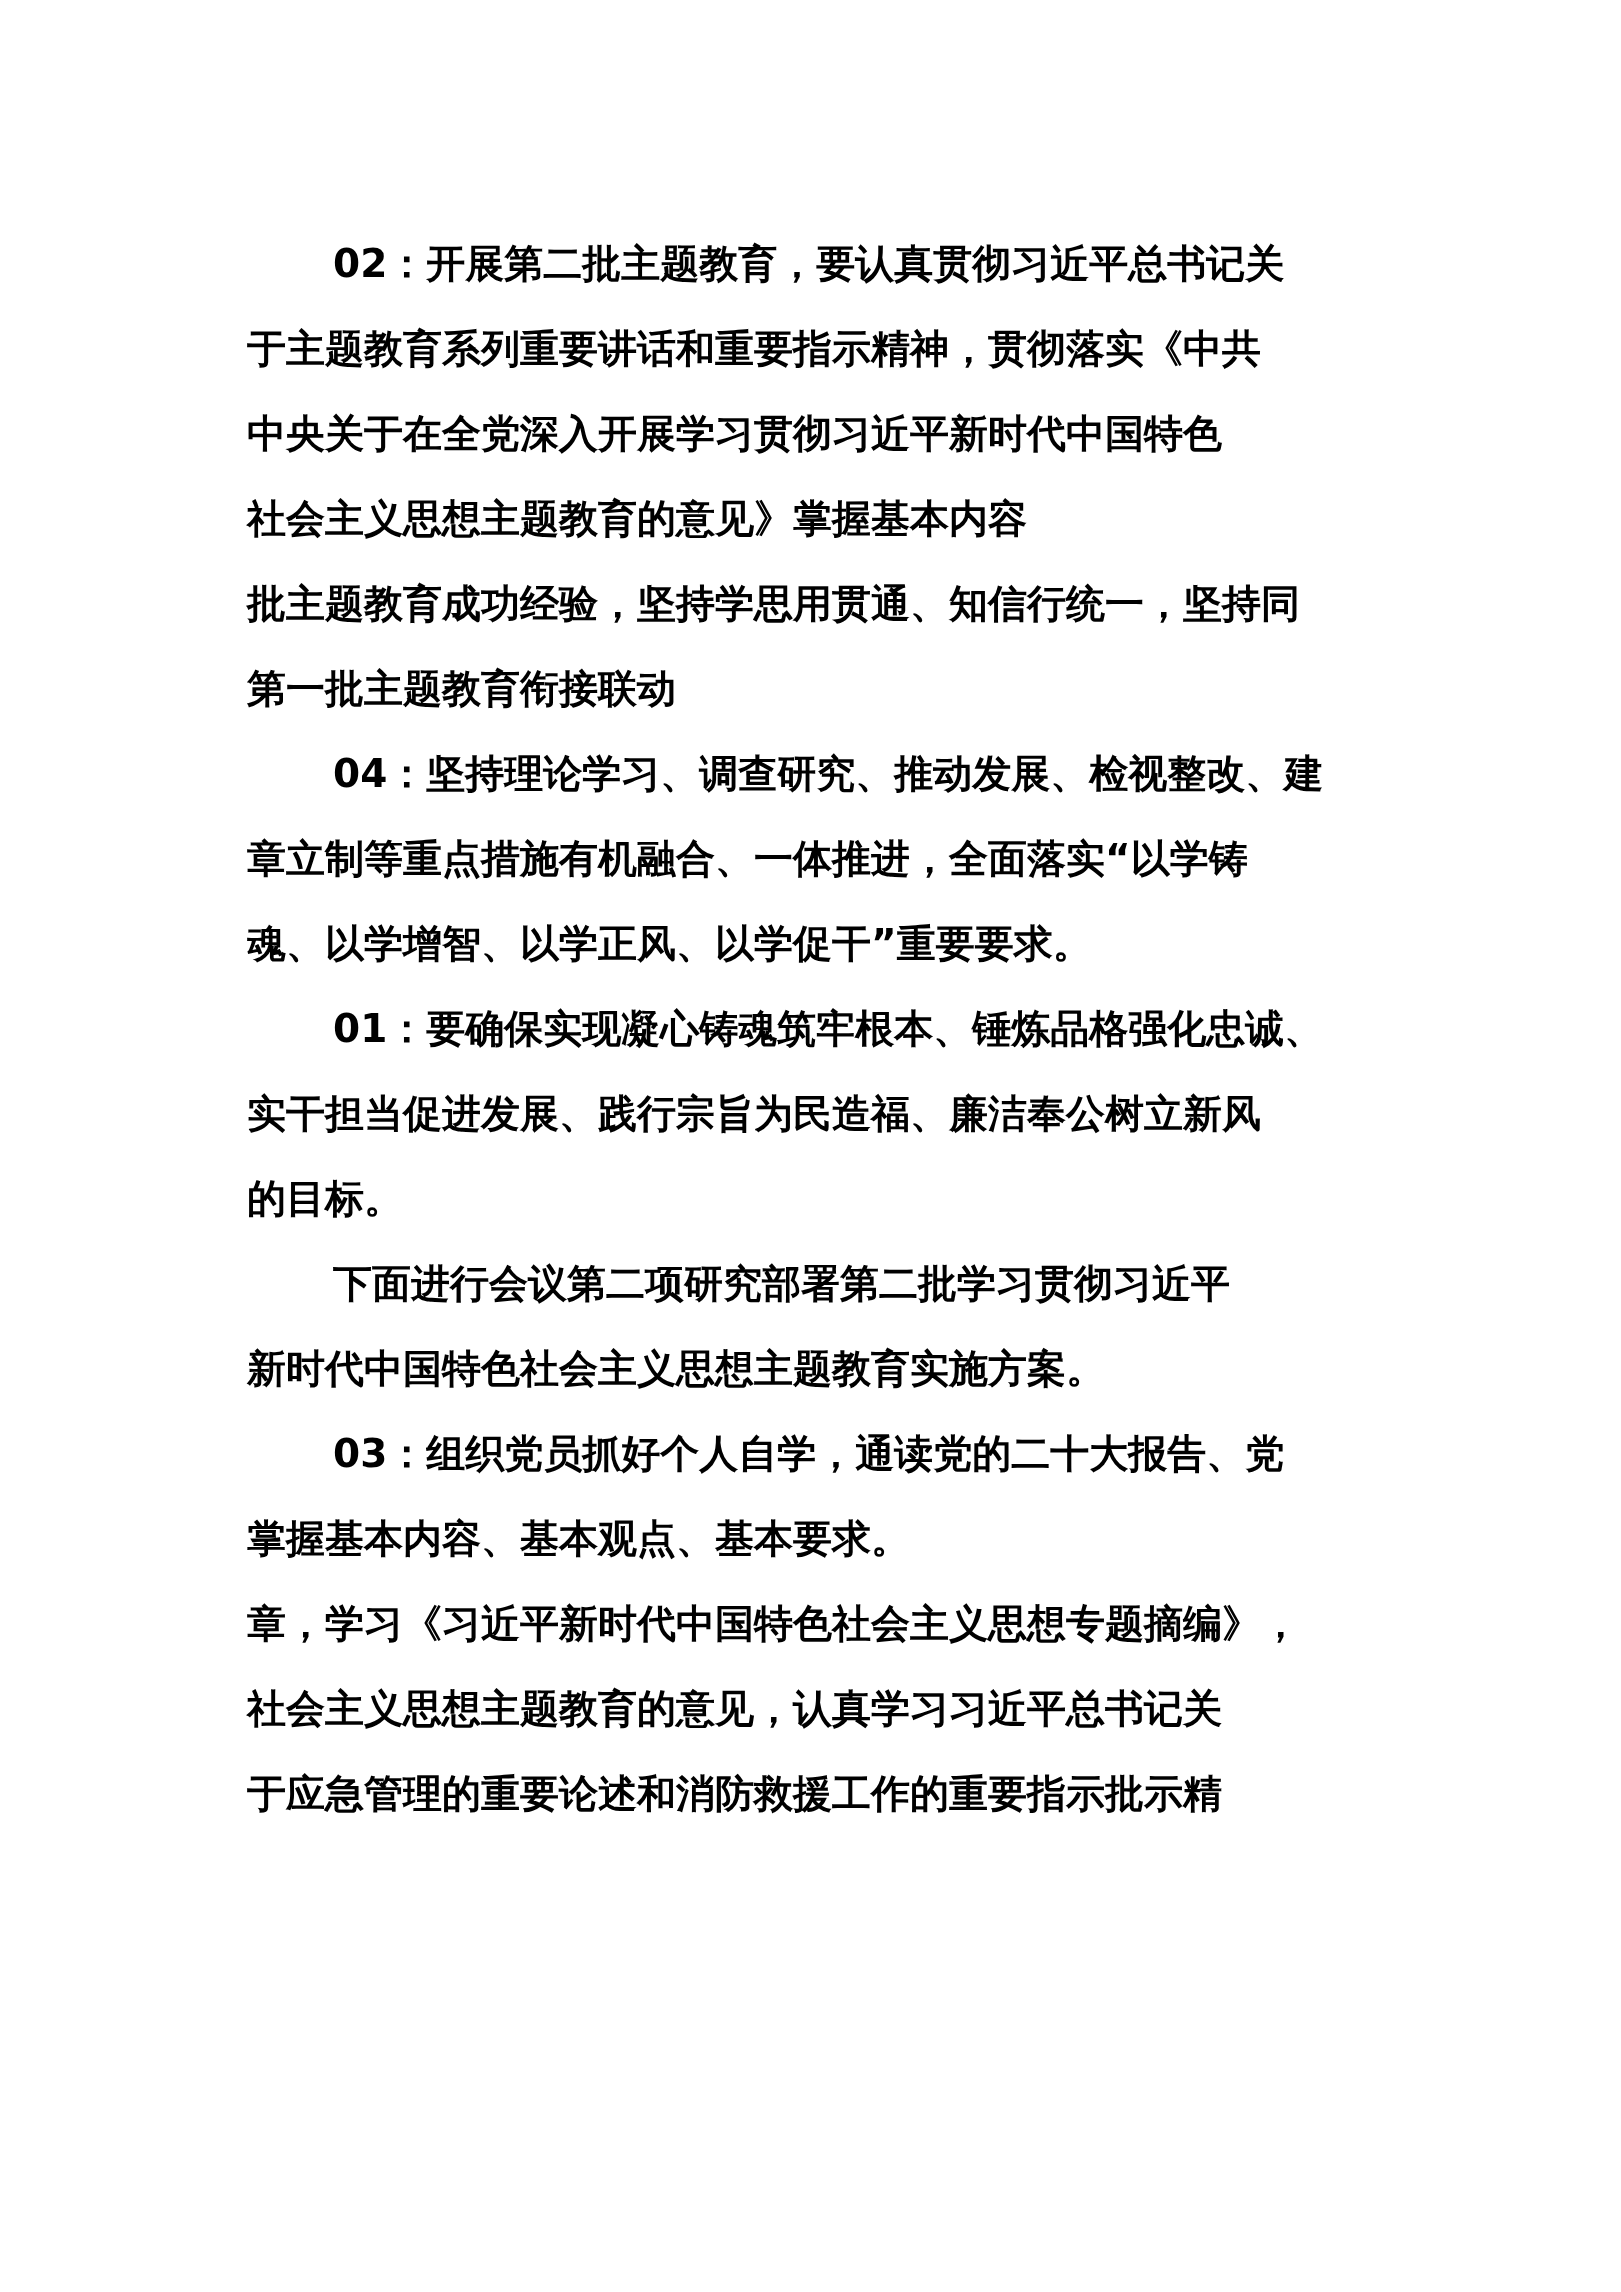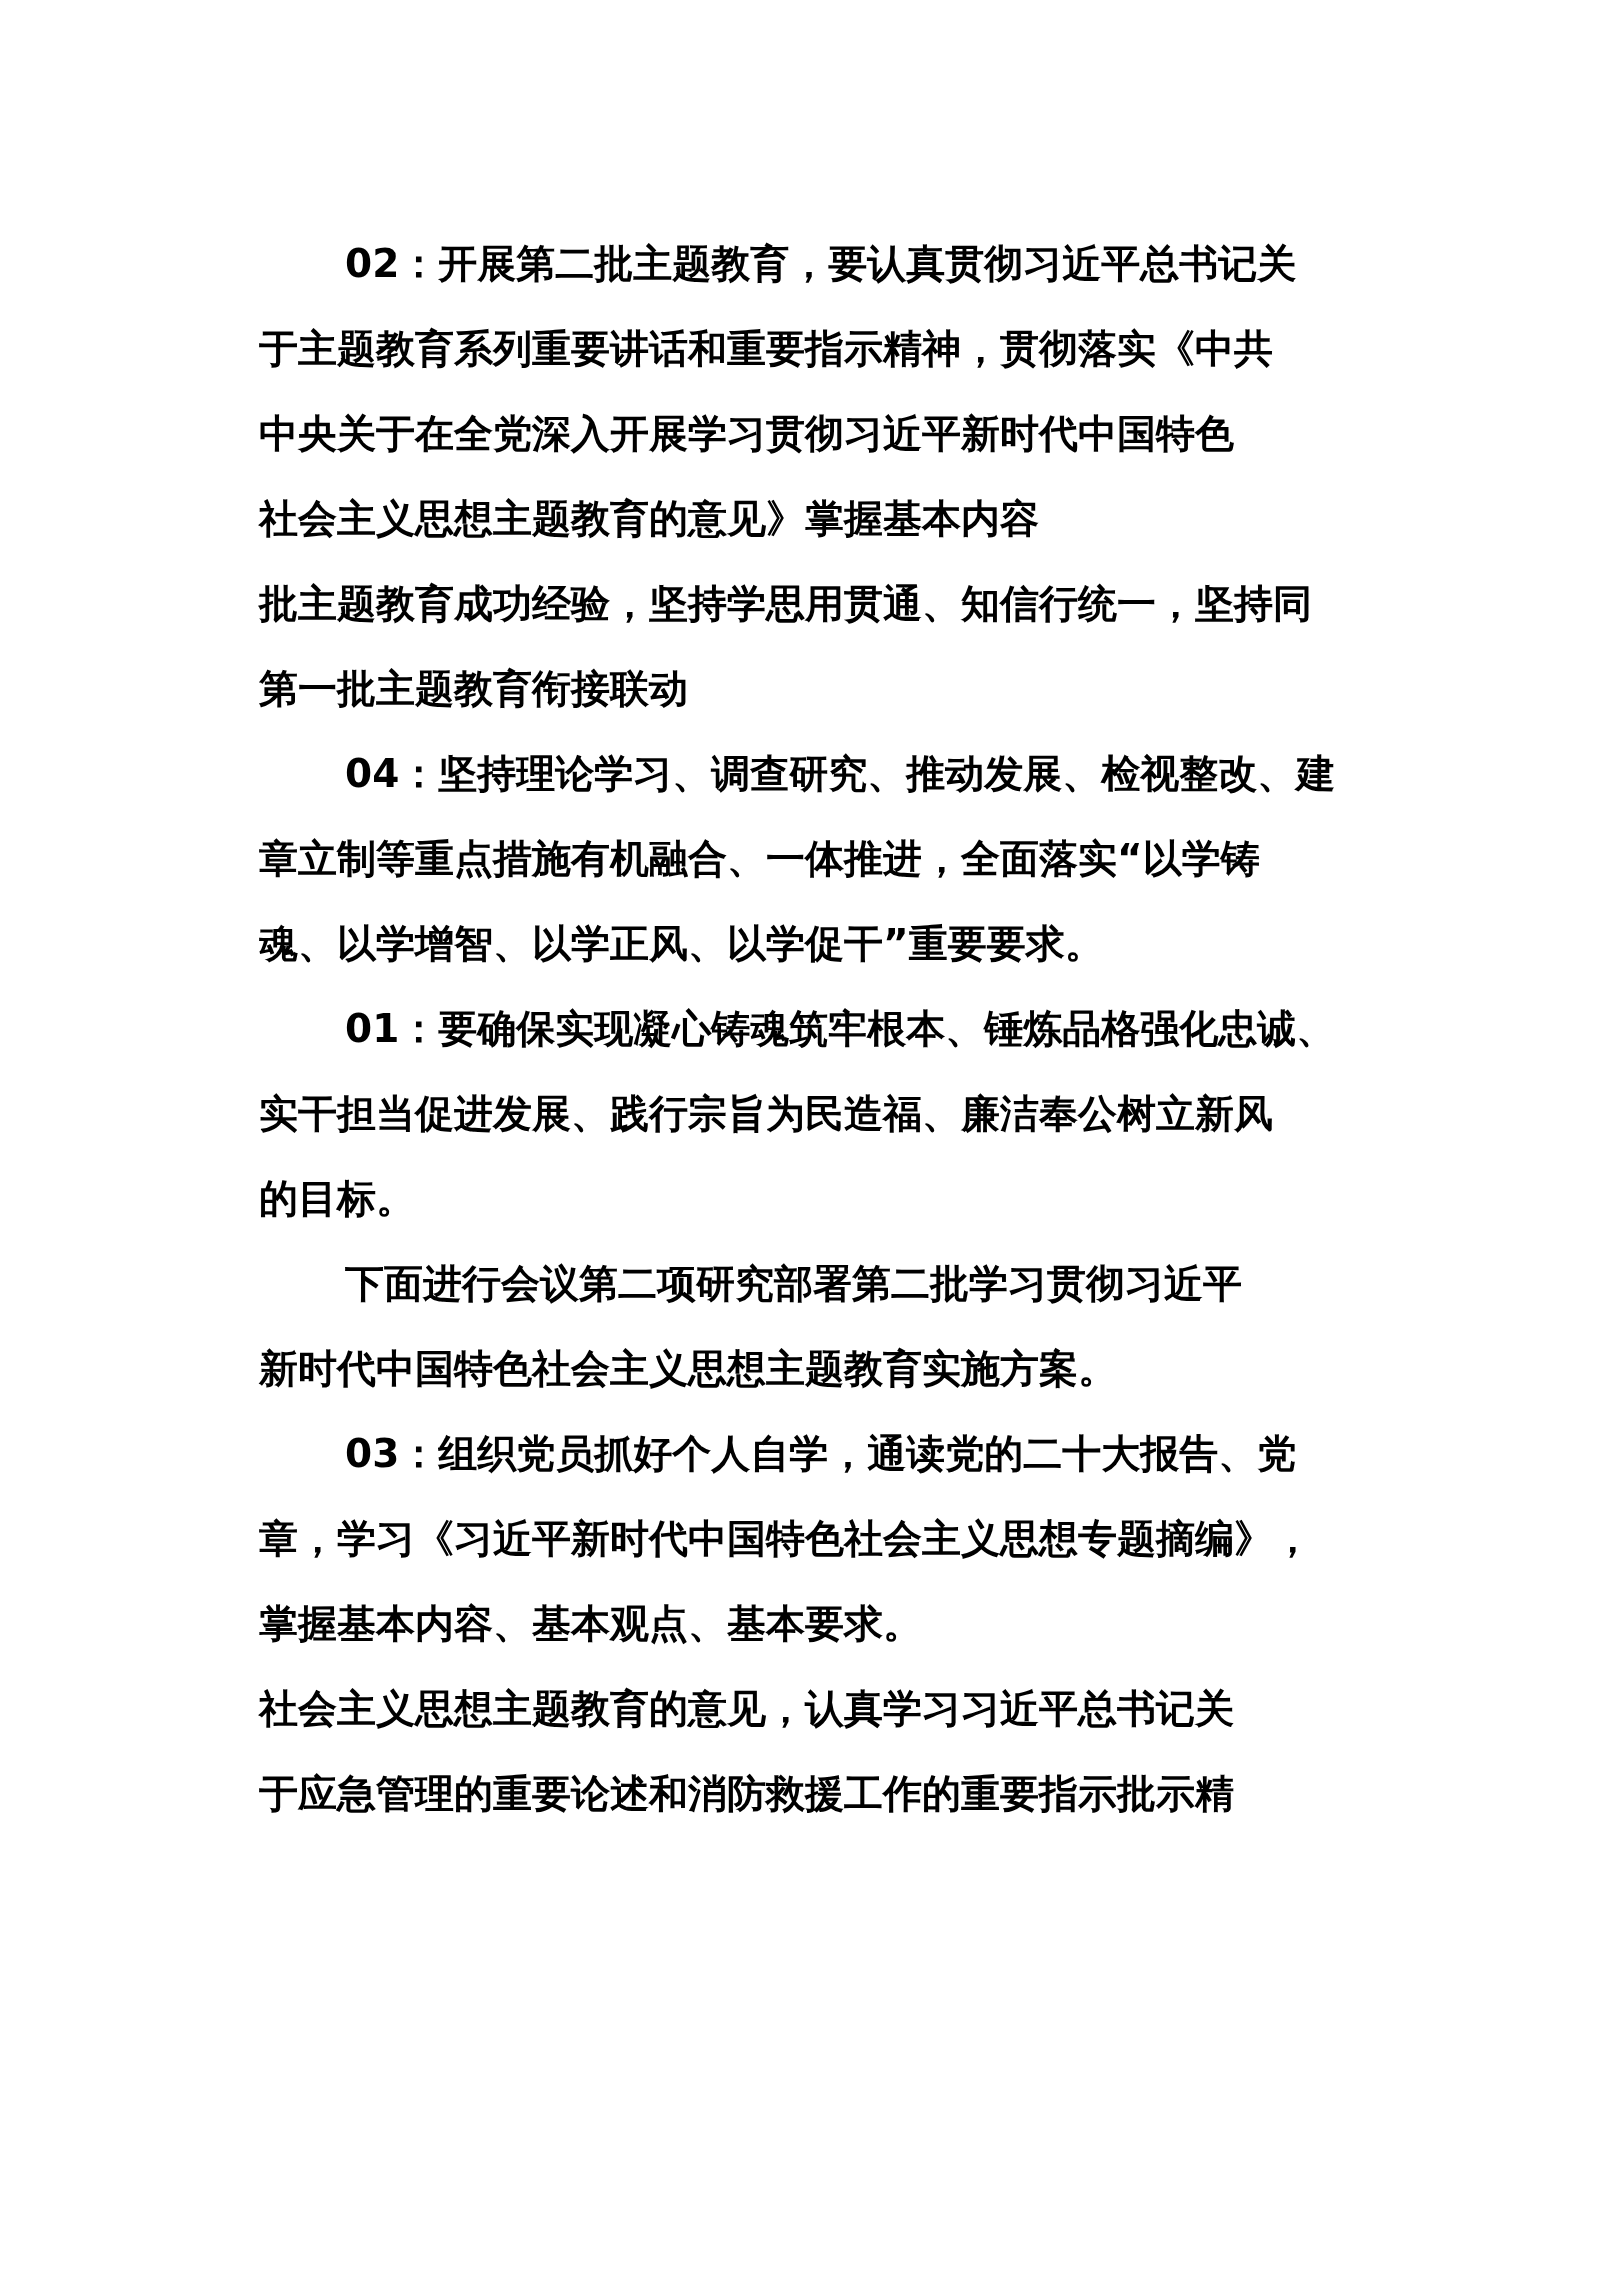--- a/index.html
+++ b/index.html
@@ -1,19 +1,19 @@
 <!DOCTYPE html>
 <html><head>
   <meta charset="utf-8">
   <style>
     html, body { margin: 0; padding: 0; background: #ffffff; }
     body { width: 1621px; height: 2293px; position: relative; overflow: hidden; }
     .page {
       position: absolute;
-      left: 259px;
+      left: 247px;
       top: 221px;
       width: 1157px;
       font-family: "DejaVu Sans", "Liberation Sans", sans-serif;
       font-weight: bold;
       font-size: 39px;
       color: #000000;
     }
     .line {
       height: 85px;
       line-height: 85px;
@@ -50,22 +50,22 @@
     <div class="line">的目标。</div>
   </div>
 
   <div class="paragraph">
     <div class="line indent">下面进行会议第二项研究部署第二批学习贯彻习近平</div>
     <div class="line">新时代中国特色社会主义思想主题教育实施方案。</div>
   </div>
 
   <div class="paragraph">
     <div class="line indent">03：组织党员抓好个人自学，通读党的二十大报告、党</div>
+    <div class="line">掌握基本内容、基本观点、基本要求。</div>
     <div class="line">章，学习《习近平新时代中国特色社会主义思想专题摘编》，</div>
-    <div class="line">掌握基本内容、基本观点、基本要求。</div>
   </div>
 
   <div class="paragraph">
     <div class="line">社会主义思想主题教育的意见，认真学习习近平总书记关</div>
     <div class="line">于应急管理的重要论述和消防救援工作的重要指示批示精</div>
   </div>
 
 </div>
 
 

